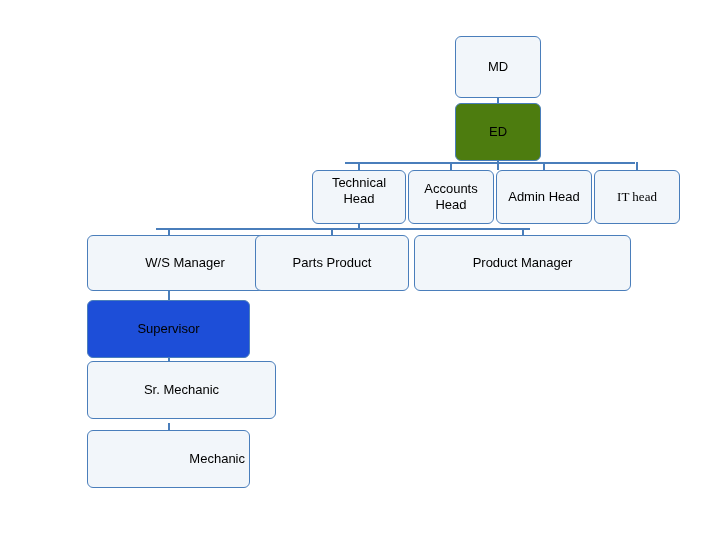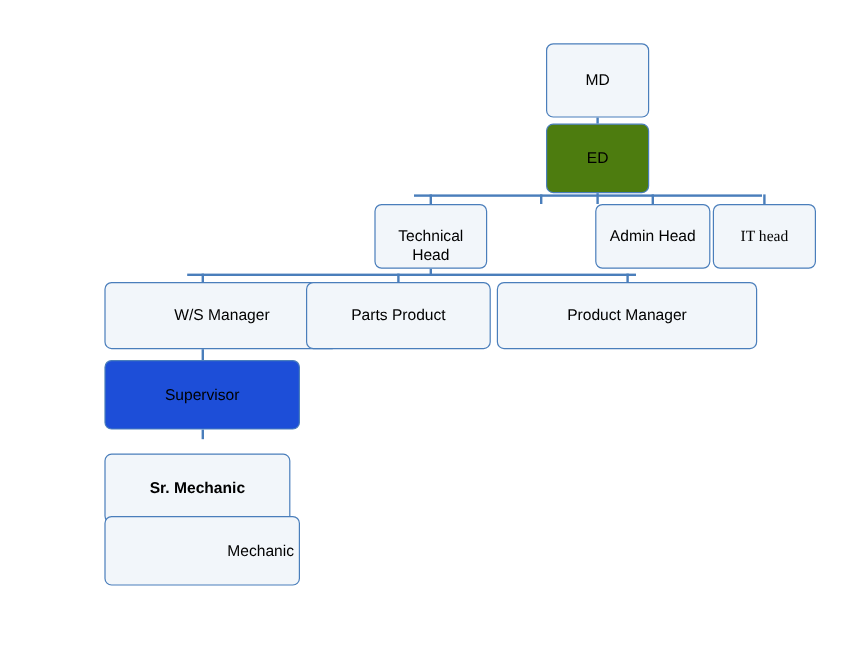--- a/index.html
+++ b/index.html
@@ -24,21 +24,21 @@
     background: #f2f6fa;
     border: 1.5px solid #4a7ebb;
     border-radius: 6px;
     display: flex;
     align-items: center;
     justify-content: center;
     text-align: center;
     color: #000000;
     font-size: 13px;
     line-height: 1.25;
-    padding: 2px 4px;
+    padding: 16px 4px;
     z-index: 2;
   }
   .connector {
     position: absolute;
     background: #4a7ebb;
     z-index: 1;
   }
   .connector.h {
     height: 2px;
   }
@@ -67,37 +67,40 @@
     <div class="connector v" style="left: 168px; top: 423px; height: 8px; background: rgb(74, 126, 187);"></div>
     <div class="node" style="left: 455px; top: 36px; width: 86px; height: 62px; background: rgb(242, 246, 250); border-color: rgb(74, 126, 187); color: rgb(0, 0, 0);">
       <span style="font-size: 13px;">MD</span>
     </div>
     <div class="node" style="left: 455px; top: 103px; width: 86px; height: 58px; background: #4d7c0f; border-color: rgb(74, 126, 187); color: rgb(0, 0, 0);">
       <span style="font-size: 13px;">ED</span>
     </div>
     <div class="node" style="left: 312px; top: 170px; width: 94px; height: 54px; background: rgb(242, 246, 250); border-color: rgb(74, 126, 187); color: rgb(0, 0, 0); align-items: flex-end;">
       <span style="font-size: 13px;">Technical Head</span>
     </div>
+    <div class="node" style="left: 408px; top: 170px; width: 86px; height: 54px; background: rgb(242, 246, 250); border-color: rgb(74, 126, 187); color: rgb(0, 0, 0);">
+      <span style="font-size: 13px;">Accounts Head</span>
+    </div>
     <div class="node" style="left: 496px; top: 170px; width: 96px; height: 54px; background: rgb(242, 246, 250); border-color: rgb(74, 126, 187); color: rgb(0, 0, 0);">
       <span style="font-size: 13px;">Admin Head</span>
     </div>
     <div class="node" style="left: 594px; top: 170px; width: 86px; height: 54px; background: rgb(242, 246, 250); border-color: rgb(74, 126, 187); color: rgb(0, 0, 0); font-family: Liberation Serif, serif;">
       <span style="font-size: 13px;">IT head</span>
     </div>
     <div class="node" style="left: 87px; top: 235px; width: 196px; height: 56px; background: rgb(242, 246, 250); border-color: rgb(74, 126, 187); color: rgb(0, 0, 0);">
       <span style="font-size: 13px;">W/S Manager</span>
     </div>
     <div class="node" style="left: 255px; top: 235px; width: 154px; height: 56px; background: rgb(242, 246, 250); border-color: rgb(74, 126, 187); color: rgb(0, 0, 0);">
       <span style="font-size: 13px;">Parts Product</span>
     </div>
     <div class="node" style="left: 414px; top: 235px; width: 217px; height: 56px; background: rgb(242, 246, 250); border-color: rgb(74, 126, 187); color: rgb(0, 0, 0);">
       <span style="font-size: 13px;">Product Manager</span>
     </div>
     <div class="node" style="left: 87px; top: 300px; width: 163px; height: 58px; background: #1d4ed8; border-color: rgb(74, 126, 187); color: rgb(0, 0, 0); text-align: right;">
       <span style="font-size: 13px;">Supervisor</span>
     </div>
-    <div class="node" style="left: 87px; top: 378px; width: 155px; height: 58px; background: rgb(242, 246, 250); border-color: rgb(74, 126, 187); color: rgb(0, 0, 0); font-weight: bold;">
+    <div class="node" style="left: 87px; top: 361px; width: 189px; height: 58px; background: rgb(242, 246, 250); border-color: rgb(74, 126, 187); color: rgb(0, 0, 0);">
       <span style="font-size: 13px;">Sr. Mechanic</span>
     </div>
     <div class="node" style="left: 87px; top: 430px; width: 163px; height: 58px; background: rgb(242, 246, 250); border-color: rgb(74, 126, 187); color: rgb(0, 0, 0); justify-content: flex-end;">
       <span style="font-size: 13px;">Mechanic</span>
     </div>
   </div>
 
 </body></html>

